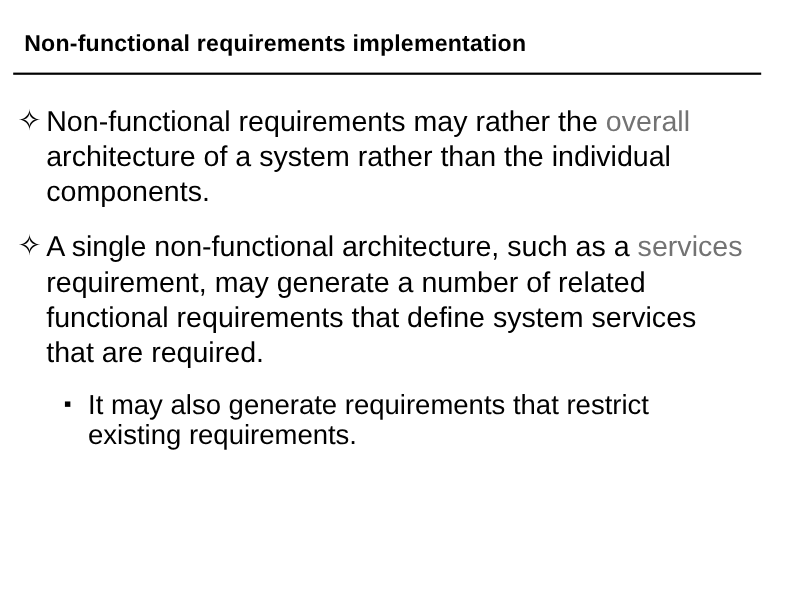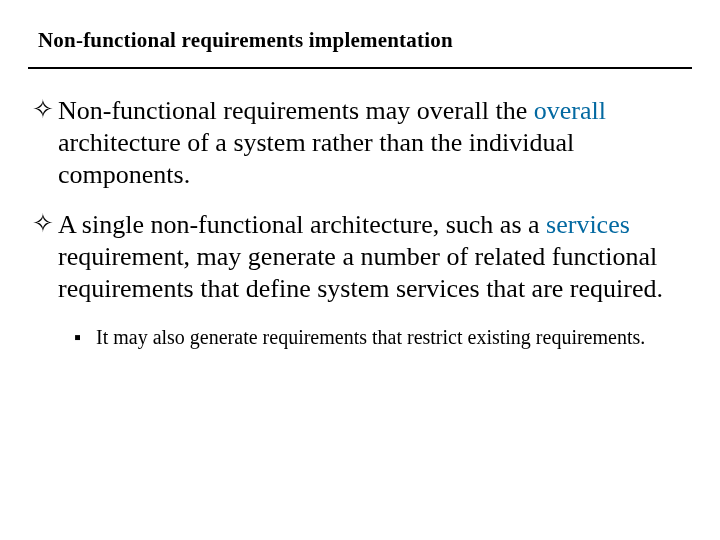--- a/index.html
+++ b/index.html
@@ -1,44 +1,44 @@
 <!DOCTYPE html>
 <html><head>
 <meta charset="utf-8">
 <style>
   * { margin: 0; padding: 0; box-sizing: border-box; }
   html, body { width: 720px; height: 540px; background: #fff; font-family: Arial, Helvetica, sans-serif; color: #000; }
-  .slide { width: 720px; height: 540px; position: relative; padding: 28px 28px 20px 28px; font-family: Liberation Serif, serif; }
+  .slide { width: 720px; height: 540px; position: relative; padding: 28px 28px 20px 12px; }
   .title-wrap { padding: 0 10px 4px 10px; }
   .title { font-size: 21px; font-weight: bold; letter-spacing: 0.2px; }
   .rule { height: 2px; background: #000; margin: 10px 0 26px 0; width: 100%; }
   .content { padding: 0 14px 0 4px; }
   .bullet { display: flex; align-items: flex-start; margin-bottom: 18px; }
   .bullet .marker { font-size: 26px; line-height: 30px; width: 26px; flex: 0 0 26px; text-align: left; }
   .bullet .text { font-size: 26px; line-height: 32px; }
   .sub { display: flex; align-items: flex-start; margin: 6px 0 0 42px; }
   .sub .marker { font-size: 20px; line-height: 28px; width: 22px; flex: 0 0 22px; }
-  .sub .text { font-size: 20px; line-height: 28px; }
-  .hl { color: #0369a1; }
+  .sub .text { font-size: 25px; line-height: 28px; }
+  .hl { color: #737373; }
 </style>
 </head>
 <body>
 
 <div class="slide">
   <div class="title-wrap">
     <div class="title">Non-functional requirements implementation</div>
   </div>
   <div class="rule"></div>
 
   <div class="content">
 
     <div class="bullet">
       <div class="marker">✧</div>
       <div class="text">
-        <span>Non-functional requirements may overall the </span><span class="hl">overall</span><span> architecture of a system rather than the individual components.</span>
+        <span>Non-functional requirements may rather the </span><span class="hl">overall</span><span> architecture of a system rather than the individual components.</span>
       </div>
     </div>
 
     <div class="bullet">
       <div class="marker">✧</div>
       <div class="text">
         <span>A single non-functional architecture, such as a </span><span class="hl">services</span><span> requirement, may generate a number of related functional requirements that define system services that are required.</span>
       </div>
     </div>
 

